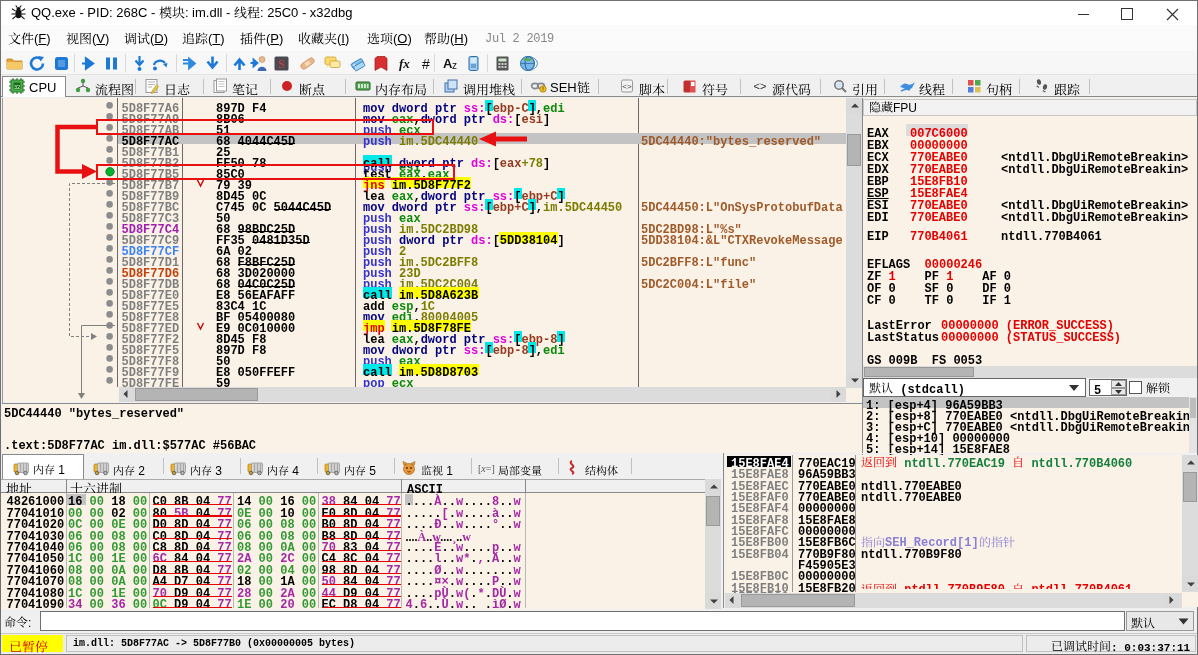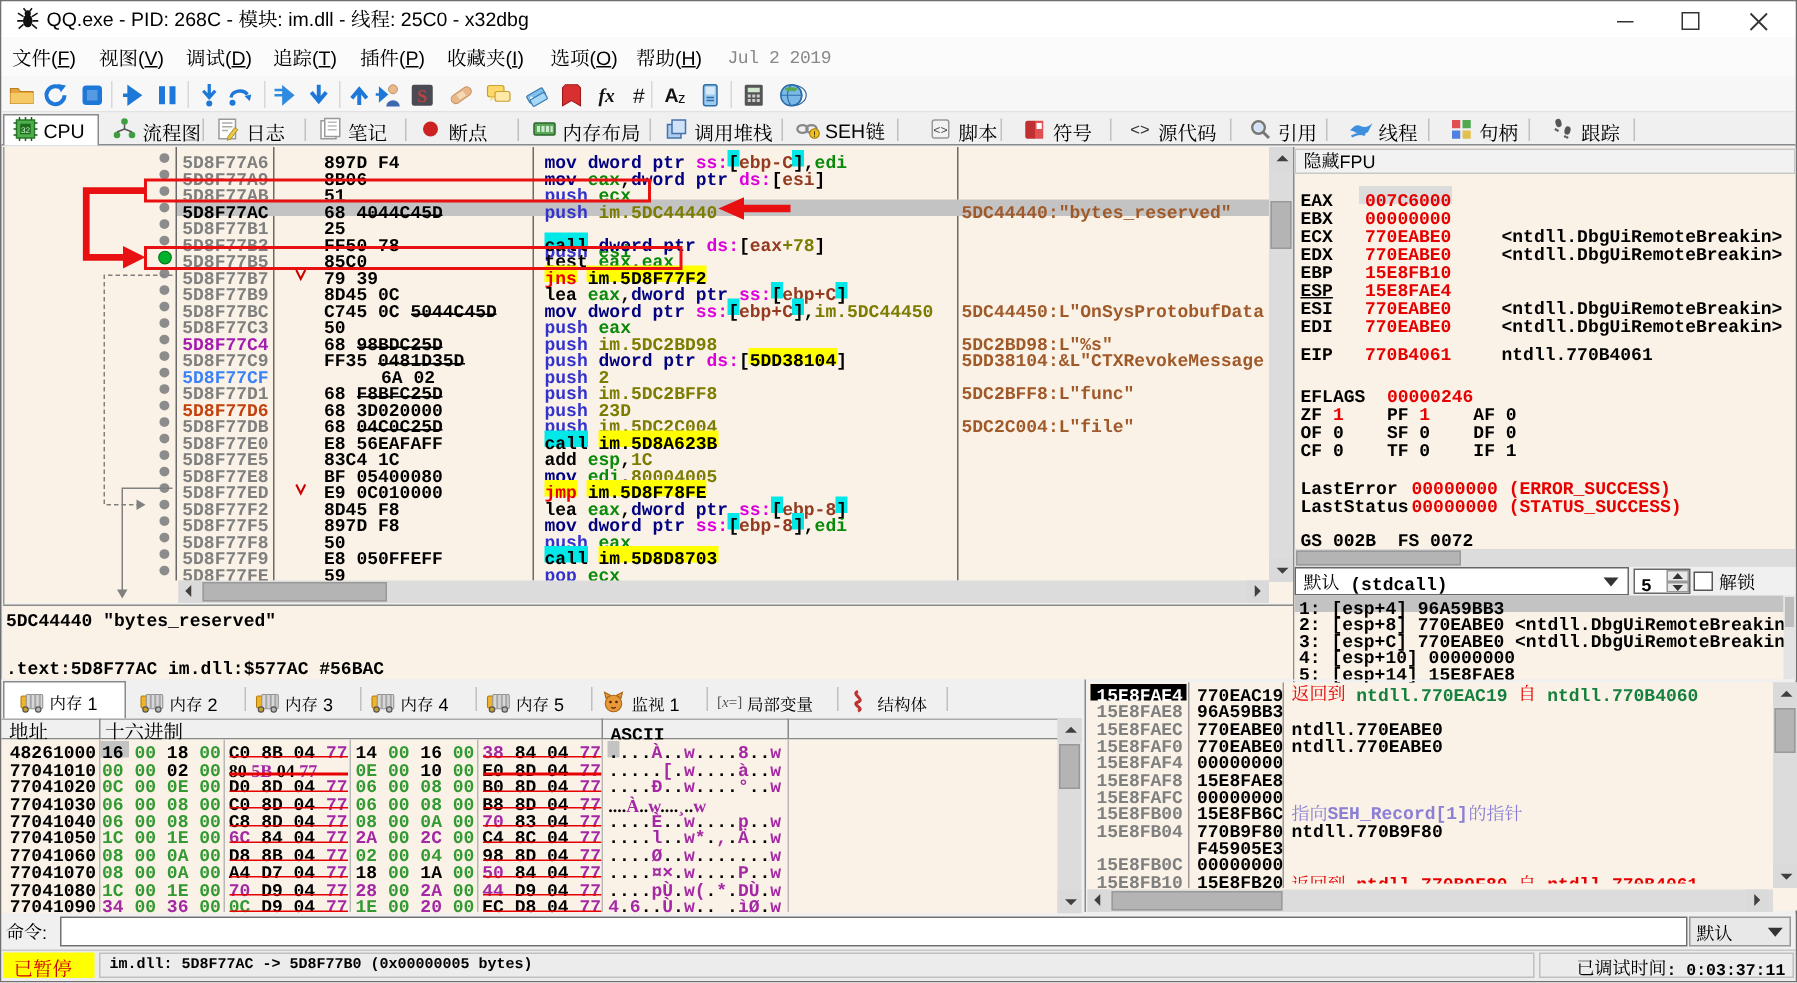--- a/index.html
+++ b/index.html
@@ -435,21 +435,21 @@
 <div class="a" style="left:499.3px;top:232px;width:58.6px;height:11px;background:#ffff00"></div>
 <div class="m" style="left:121.5px;top:232px;"><span style="color:#7f7f7f">5D8F77C9</span></div>
 <div class="m" style="left:216px;top:232px;">FF35 0481D35D</div>
 <div class="a" style="left:252.0px;top:242.3px;width:57.6px;height:1px;background:#000"></div>
 <div class="m" style="left:363.0px;top:232px;"><span class="pu">push</span> <span class="nv">dword ptr</span> <span class="mg">ds:</span>[5DD38104]</div>
 <div class="m" style="left:641px;top:232px;width:204px;overflow:hidden"><span class="si">5DD38104:&amp;L"CTXRevokeMessage</span></div>
 <svg class="a" style="left:106px;top:234px" width="8" height="8">
     <circle cx="3.6" cy="3.4" r="3.3" fill="#8c8c8c"></circle>
   </svg>
 <div class="m" style="left:121.5px;top:243px;"><span style="color:#3b82f6">5D8F77CF</span></div>
-<div class="m" style="left:216px;top:243px;margin-left:38px;">6A 02</div>
+<div class="m" style="left:216px;top:243px;">6A 02</div>
 <div class="m" style="left:363.0px;top:243px;"><span class="pu">push</span> <span class="ol">2</span></div>
 <svg class="a" style="left:106px;top:245px" width="8" height="8">
     <circle cx="3.6" cy="3.4" r="3.3" fill="#8c8c8c"></circle>
   </svg>
 <div class="m" style="left:121.5px;top:254px;"><span style="color:#7f7f7f">5D8F77D1</span></div>
 <div class="m" style="left:216px;top:254px;">68 F8BFC25D</div>
 <div class="a" style="left:237.6px;top:264.3px;width:57.6px;height:1px;background:#000"></div>
 <div class="m" style="left:363.0px;top:254px;"><span class="pu">push</span> <span class="ol">im.5DC2BFF8</span></div>
 <div class="m" style="left:641px;top:254px;width:204px;overflow:hidden"><span class="si">5DC2BFF8:L"func"</span></div>
 <svg class="a" style="left:106px;top:256px" width="8" height="8">
@@ -609,21 +609,21 @@
 <div class="m" style="left:910px;top:227.5px;"><span style="color:#e60000">770B4061</span></div>
 <div class="m" style="left:1001px;top:227.5px;">ntdll.770B4061</div>
 <div class="m" style="left:867px;top:255.5px;">EFLAGS  <span style="color:#e60000">00000246</span></div>
 <div class="m" style="left:867px;top:267.5px;">ZF <span style="color:#e60000">1</span>    PF <span style="color:#e60000">1</span>    AF 0</div>
 <div class="m" style="left:867px;top:279.5px;">OF 0    SF 0    DF 0</div>
 <div class="m" style="left:867px;top:291.5px;">CF 0    TF 0    IF 1</div>
 <div class="m" style="left:867px;top:316.5px;">LastError</div>
 <div class="m" style="left:941px;top:316.5px;"><span style="color:#e60000">00000000 (ERROR_SUCCESS)</span></div>
 <div class="m" style="left:867px;top:328.5px;">LastStatus</div>
 <div class="m" style="left:941px;top:328.5px;"><span style="color:#e60000">00000000 (STATUS_SUCCESS)</span></div>
-<div class="m" style="left:867px;top:351.5px;">GS 002B  FS 0072</div>
+<div class="m" style="left:867px;top:351.5px;">GS 009B  FS 0053</div>
 <div class="a" style="left:863px;top:366px;width:334px;height:12px;background:#dcdcdc"></div>
 <div class="a" style="left:864px;top:367px;width:110px;height:10px;background:#b4b4b4;border:1px solid #999"></div>
 <div class="a" style="left:863px;top:378px;width:334px;height:19px;background:#f0f0f0"></div>
 <div class="a" style="left:863px;top:378px;width:223px;height:19px;background:#fff;border:1px solid #666"></div>
 <div class="a" style="left:869px;top:381px;height:14px;white-space:pre;font-size:12px;color:#000"><svg style="vertical-align:-1.4px" width="24.0" height="12" viewBox="0 -880 2000 1000" fill="#000">
       <path transform="translate(0,0) scale(1,-1)" d="M309 164 295 158C318 121 341 61 341 14C391 -34 452 75 309 164ZM409 193 397 186C424 158 451 110 455 72C507 29 561 137 409 193ZM213 143 198 140C210 95 218 26 208 -28C251 -87 328 23 213 143ZM128 131 110 132C111 80 82 18 56 -6C37 -22 27 -44 38 -64C52 -86 89 -79 107 -59C133 -28 149 41 128 131ZM168 704 154 700C171 659 191 595 192 546C230 505 277 595 168 704ZM773 778 762 772C793 733 831 671 840 622C901 575 959 699 773 778ZM429 682 362 705C356 665 341 586 327 537L340 532C367 575 392 628 406 661C416 660 424 662 429 666V490H310V752H429ZM139 431V460H253V364H71L79 335H253V240C161 231 85 224 41 222L71 144C80 146 90 154 95 166C283 198 421 228 524 250L521 266L314 245V335H486C500 335 509 340 512 351C484 378 440 412 440 412L401 364H314V460H429V428H437C456 428 484 443 484 449V744C502 747 518 754 524 761L452 816L420 782H145L84 811V413H93C117 413 139 425 139 431ZM257 490H139V752H257ZM881 578 839 525H716C720 605 721 692 722 789C745 792 755 803 758 817L657 828C656 715 656 615 652 525H502L510 496H651C637 244 587 75 406 -63L421 -79C641 54 698 227 714 486C735 241 786 56 906 -67C921 -38 944 -23 970 -22L974 -12C839 89 762 269 735 496H932C945 496 955 501 958 512C929 541 881 578 881 578Z"></path>
       <path transform="translate(1000,0) scale(1,-1)" d="M137 834 125 827C170 783 225 709 242 652C312 606 357 751 137 834ZM243 530C262 534 275 541 279 548L213 604L180 568H37L46 539H178V103C178 85 174 78 142 62L187 -20C196 -16 207 -5 213 12C297 105 371 198 410 245L400 258C345 210 289 162 243 124ZM642 786C667 789 675 800 676 814L575 824C574 488 584 172 262 -60L275 -77C538 80 610 292 631 517C659 284 728 66 902 -74C912 -38 934 -23 967 -19L970 -8C735 151 663 391 639 663Z"></path>
     </svg><span class="m" style="position:static"> (stdcall)</span></div>
 <svg class="a" style="left:1068px;top:384px" width="12" height="8">
     <path d="M1 1 l5 6 5 -6 z" fill="#333"></path>
@@ -764,21 +764,21 @@
 <div class="m" style="left:6.5px;top:493.2px;">48261000</div>
 <div class="m" style="left:68px;top:493.2px;">16 <span class="gn">00</span> 18 <span class="gn">00</span></div>
 <div class="m" style="left:152.5px;top:493.2px;">C0 8B 04 <span class="pp">77</span></div>
 <div class="a" style="left:152.5px;top:503.9px;width:79px;height:1.2px;background:#e60000"></div>
 <div class="m" style="left:237px;top:493.2px;">14 <span class="gn">00</span> 16 <span class="gn">00</span></div>
 <div class="m" style="left:321.5px;top:493.2px;"><span class="pp">38</span> 84 04 <span class="pp">77</span></div>
 <div class="a" style="left:321.5px;top:503.9px;width:79px;height:1.2px;background:#e60000"></div>
 <div class="m" style="left:405.5px;top:493.2px;">....<span class="pp">À</span>..<span class="pp">w</span>....<span class="pp">8</span>..<span class="pp">w</span></div>
 <div class="m" style="left:6.5px;top:504.65px;">77041010</div>
 <div class="m" style="left:68px;top:504.65px;"><span class="gn">00</span> <span class="gn">00</span> 02 <span class="gn">00</span></div>
-<div class="m" style="left:152.5px;top:504.65px;font-family:Liberation Serif, serif;">80 <span class="pp">5B</span> 04 <span class="pp">77</span></div>
+<div class="m" style="left:152.5px;top:504.65px;">80 <span class="pp">5B</span> 04 <span class="pp">77</span></div>
 <div class="a" style="left:152.5px;top:515.35px;width:79px;height:1.2px;background:#e60000"></div>
 <div class="m" style="left:237px;top:504.65px;"><span class="gn">0E</span> <span class="gn">00</span> 10 <span class="gn">00</span></div>
 <div class="m" style="left:321.5px;top:504.65px;">E0 8D 04 <span class="pp">77</span></div>
 <div class="a" style="left:321.5px;top:515.35px;width:79px;height:1.2px;background:#e60000"></div>
 <div class="m" style="left:405.5px;top:504.65px;">.....<span class="pp">[</span>.<span class="pp">w</span>....<span class="pp">à</span>..<span class="pp">w</span></div>
 <div class="m" style="left:6.5px;top:516.1px;">77041020</div>
 <div class="m" style="left:68px;top:516.1px;"><span class="gn">0C</span> <span class="gn">00</span> <span class="gn">0E</span> <span class="gn">00</span></div>
 <div class="m" style="left:152.5px;top:516.1px;">D0 8D 04 <span class="pp">77</span></div>
 <div class="a" style="left:152.5px;top:526.8000000000001px;width:79px;height:1.2px;background:#e60000"></div>
 <div class="m" style="left:237px;top:516.1px;"><span class="gn">06</span> <span class="gn">00</span> <span class="gn">08</span> <span class="gn">00</span></div>

